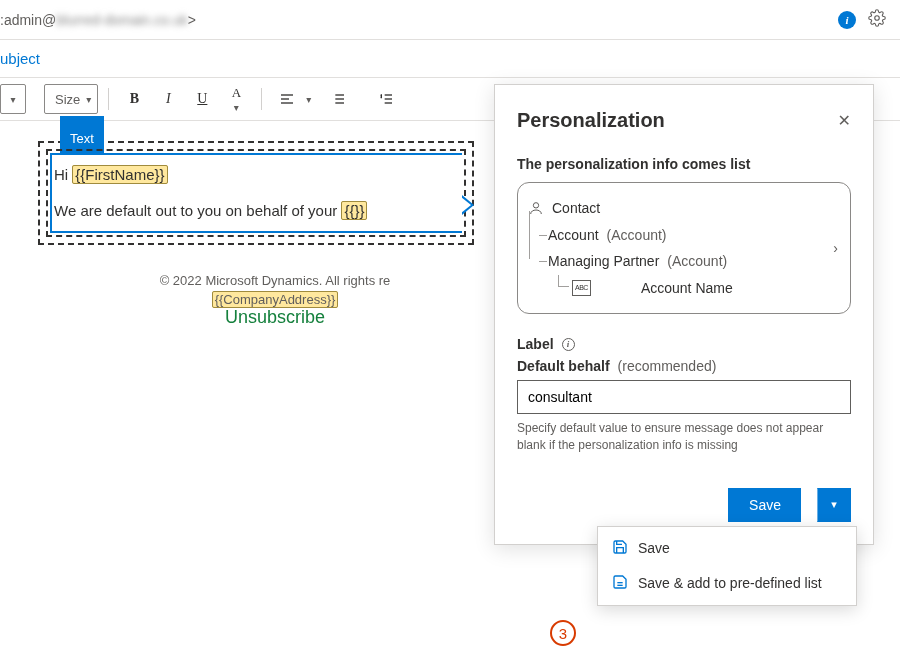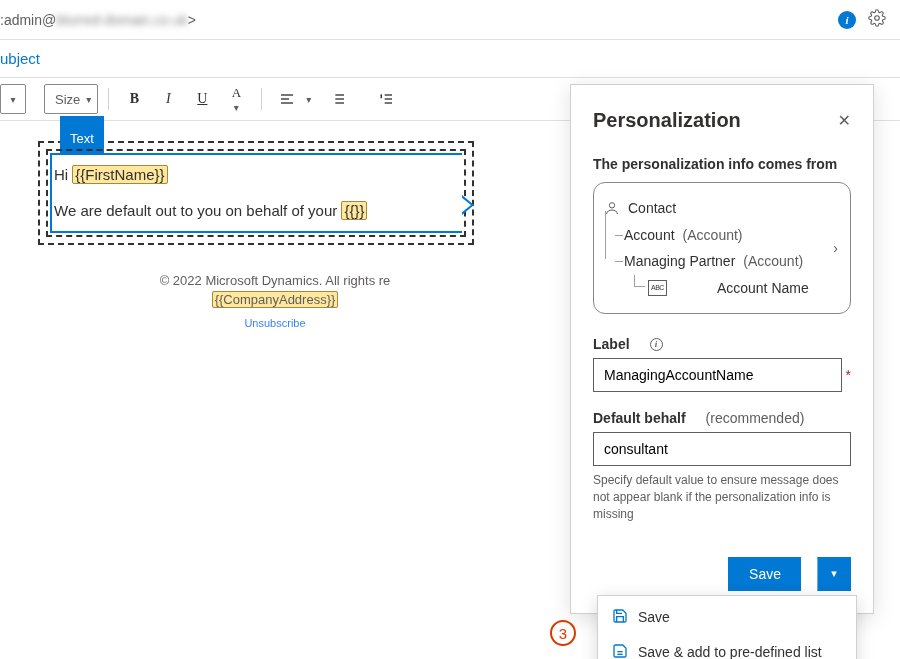--- a/index.html
+++ b/index.html
@@ -171,30 +171,30 @@
       text-align: center;
       margin-top: 28px;
       font-size: 13px;
       color: #605e5c;
       width: 474px;
     }
     .footer-token {
       margin-top: 4px;
     }
     .unsub {
-      color: #3b82f6;
-      font-size: 11px;
-      margin-top: 10px;
+      color: #15803d;
+      font-size: 18px;
+      margin-top: 0;
     }
     
     .panel {
       position: absolute;
       top: 84px;
       right: 26px;
-      width: 304px;
+      width: 380px;
       background: #fff;
       border: 1px solid #d2d0ce;
       box-shadow: 0 4px 20px rgba(0,0,0,0.12);
       padding: 24px 22px 22px 22px;
     }
     .panel-header {
       display: flex;
       justify-content: space-between;
       align-items: center;
       margin-bottom: 24px;
@@ -273,21 +273,21 @@
       padding: 0 2px;
       letter-spacing: -0.5px;
       margin-right: 2px;
     }
     .input-label {
       font-size: 14px;
       font-weight: 600;
       margin-bottom: 6px;
       display: flex;
       align-items: center;
-      gap: 20px;
+      gap: 8px;
     }
     .info-outline {
       width: 13px;
       height: 13px;
       border: 1px solid #605e5c;
       border-radius: 50%;
       display: inline-flex;
       align-items: center;
       justify-content: center;
       font-size: 9px;
@@ -490,21 +490,21 @@
     <div class="unsub">Unsubscribe</div>
   </div>
 </div>
 
 <div class="panel">
   <div class="panel-header">
     <div class="panel-title">Personalization</div>
     <div class="panel-close">✕</div>
   </div>
 
-  <div class="section-label">The personalization info comes from</div>
+  <div class="section-label">The personalization info comes list</div>
   <div class="tree-box">
     <div class="tree-line-v"></div>
     <div class="tree-row">
       <svg width="16" height="16" viewBox="0 0 24 24" fill="none" stroke="#605e5c" stroke-width="1.5">
           <circle cx="12" cy="8" r="4"></circle>
           <path d="M4 21c0-4 4-6 8-6s8 2 8 6"></path>
         </svg>
       <span>Contact</span>
     </div>
     <div class="tree-row tree-indent1 tree-elbow1">
@@ -518,24 +518,20 @@
     <div class="tree-row tree-indent2 tree-elbow2">
       <span class="field-icon">ABC</span>
       <span>Account Name</span>
     </div>
     <div class="tree-chevron">›</div>
   </div>
 
   <div class="input-label">
     <span>Label</span>
     <span class="info-outline">i</span>
-  </div>
-  <div class="input-wrap">
-    <input class="text-input" value="ManagingAccountName" style="">
-    <span class="req">*</span>
   </div>
 
   <div class="input-label">
     <span>Default behalf</span>
     <span class="muted" style="font-weight:400">(recommended)</span>
   </div>
   <div class="input-wrap">
     <input class="text-input" value="consultant" style="">
   </div>
   <div class="helper">Specify default value to ensure message does not appear blank if the personalization info is missing</div>

